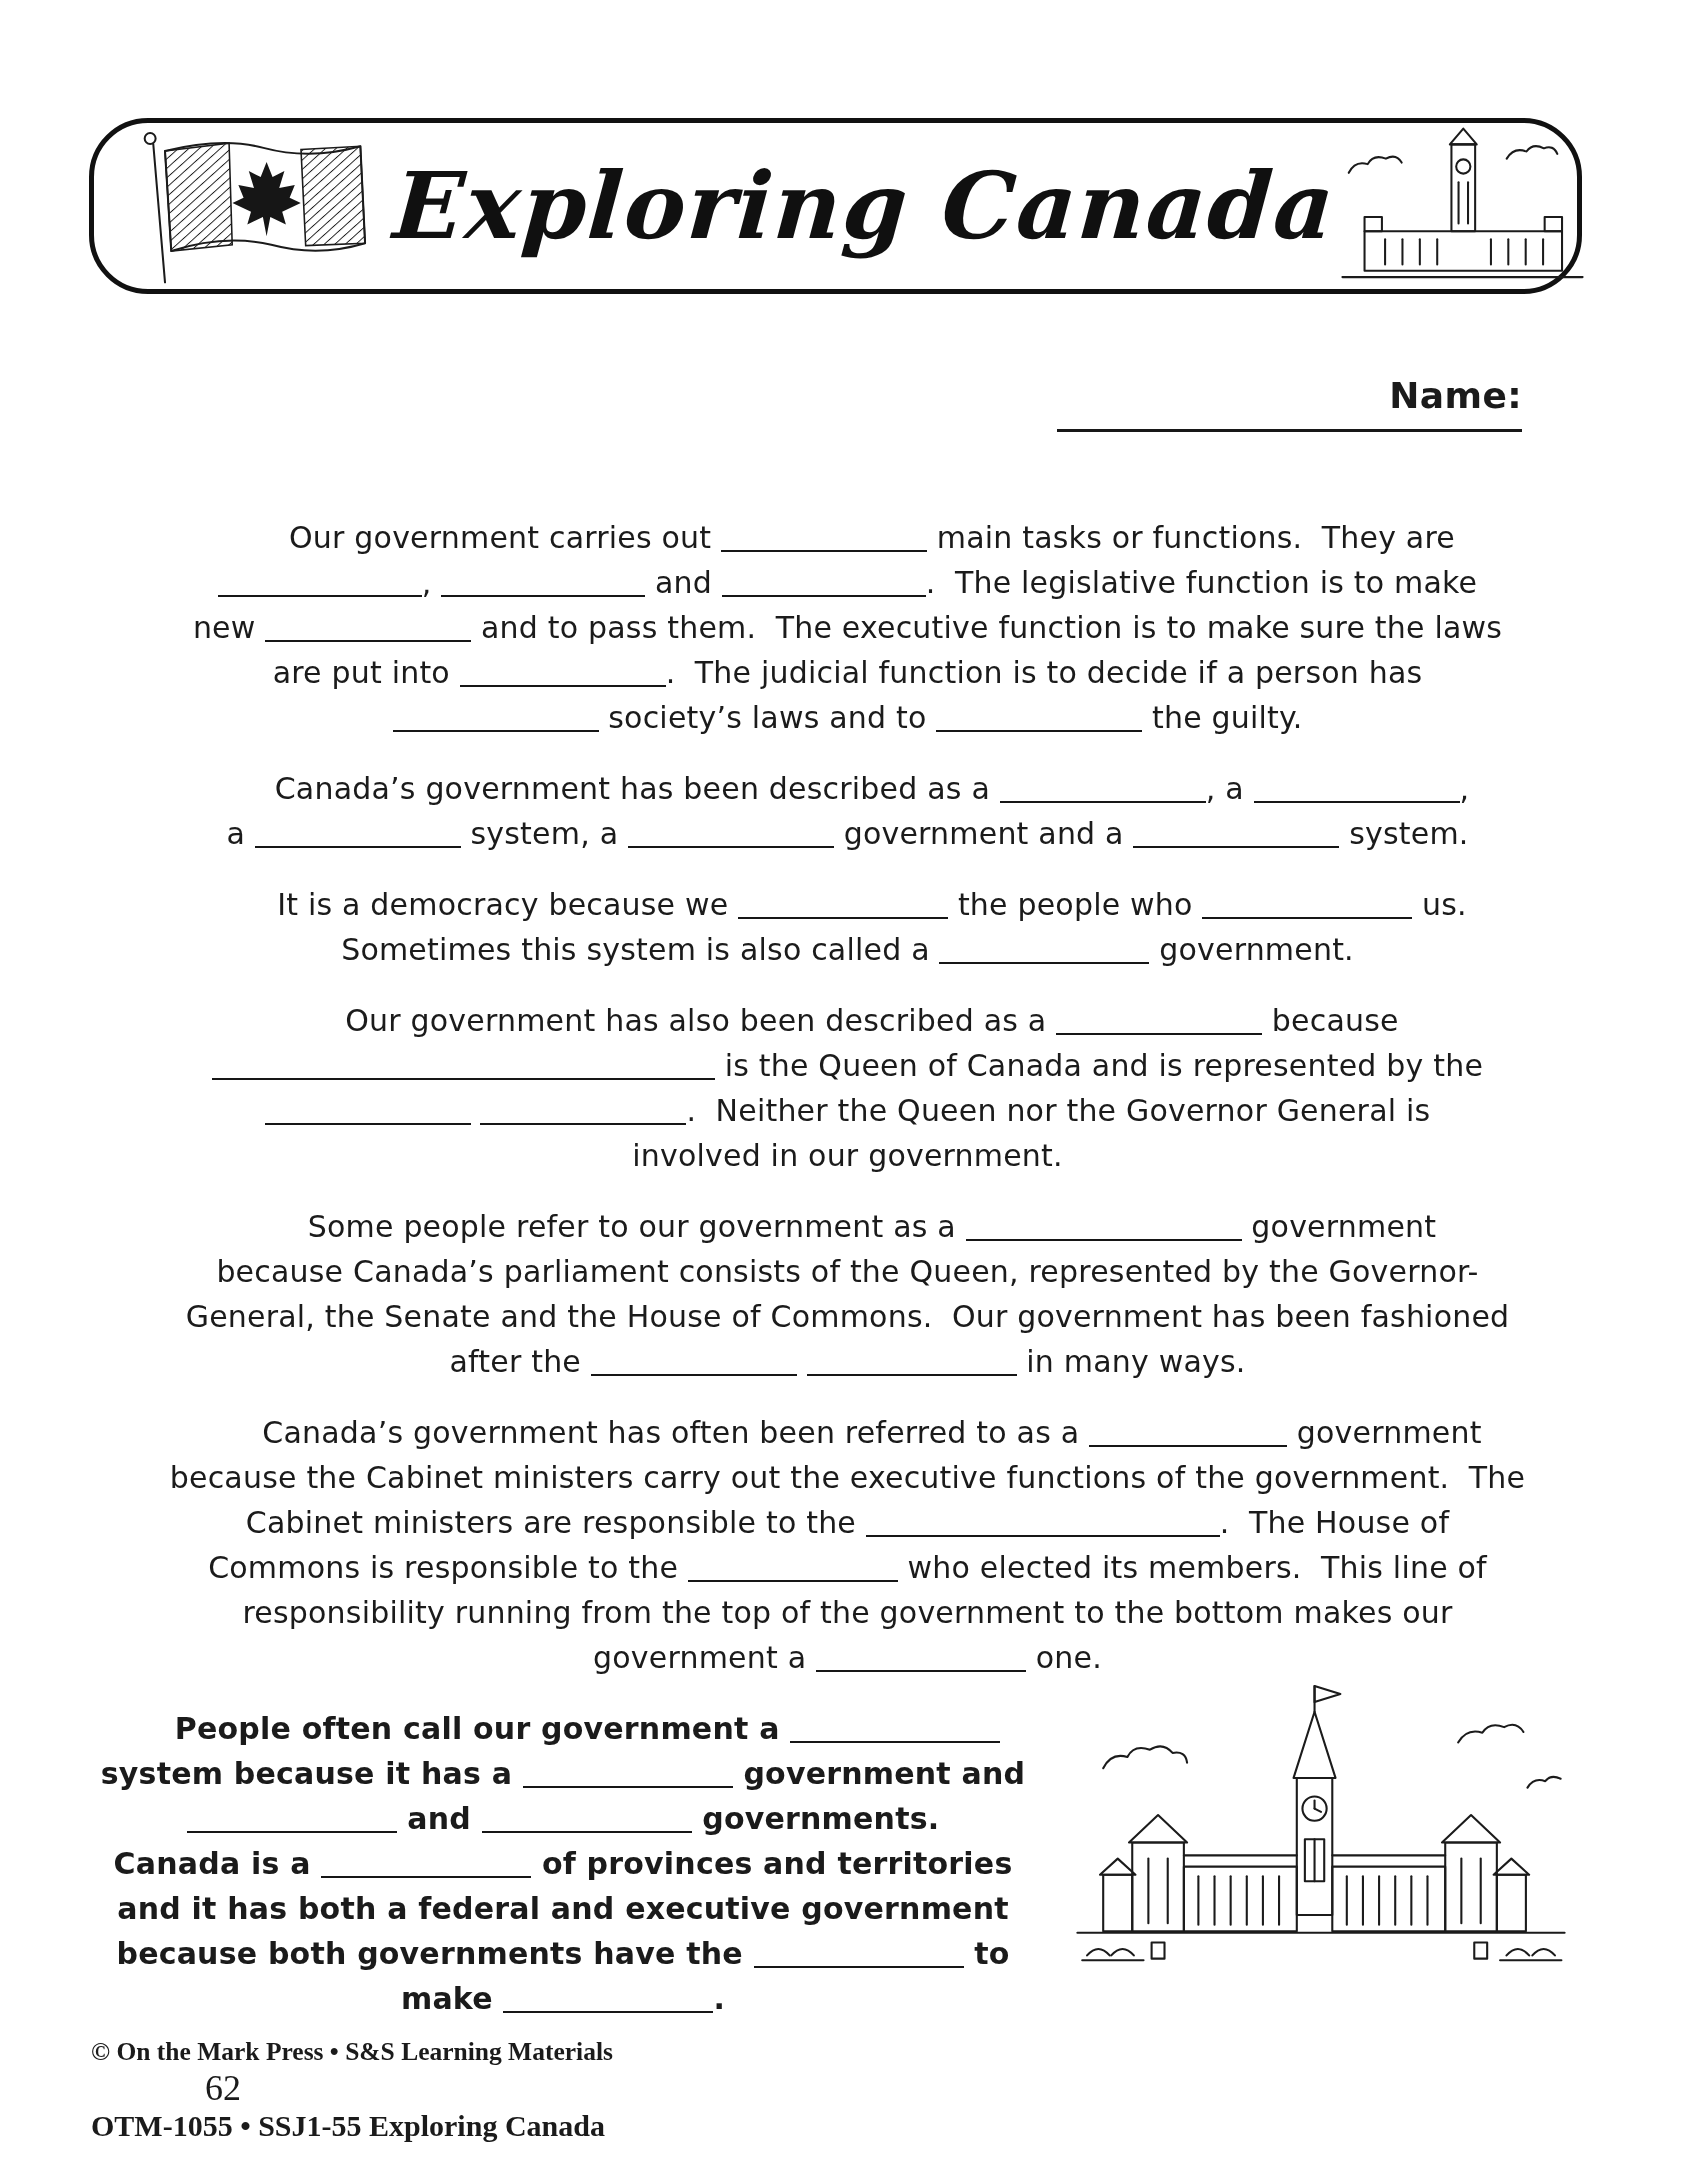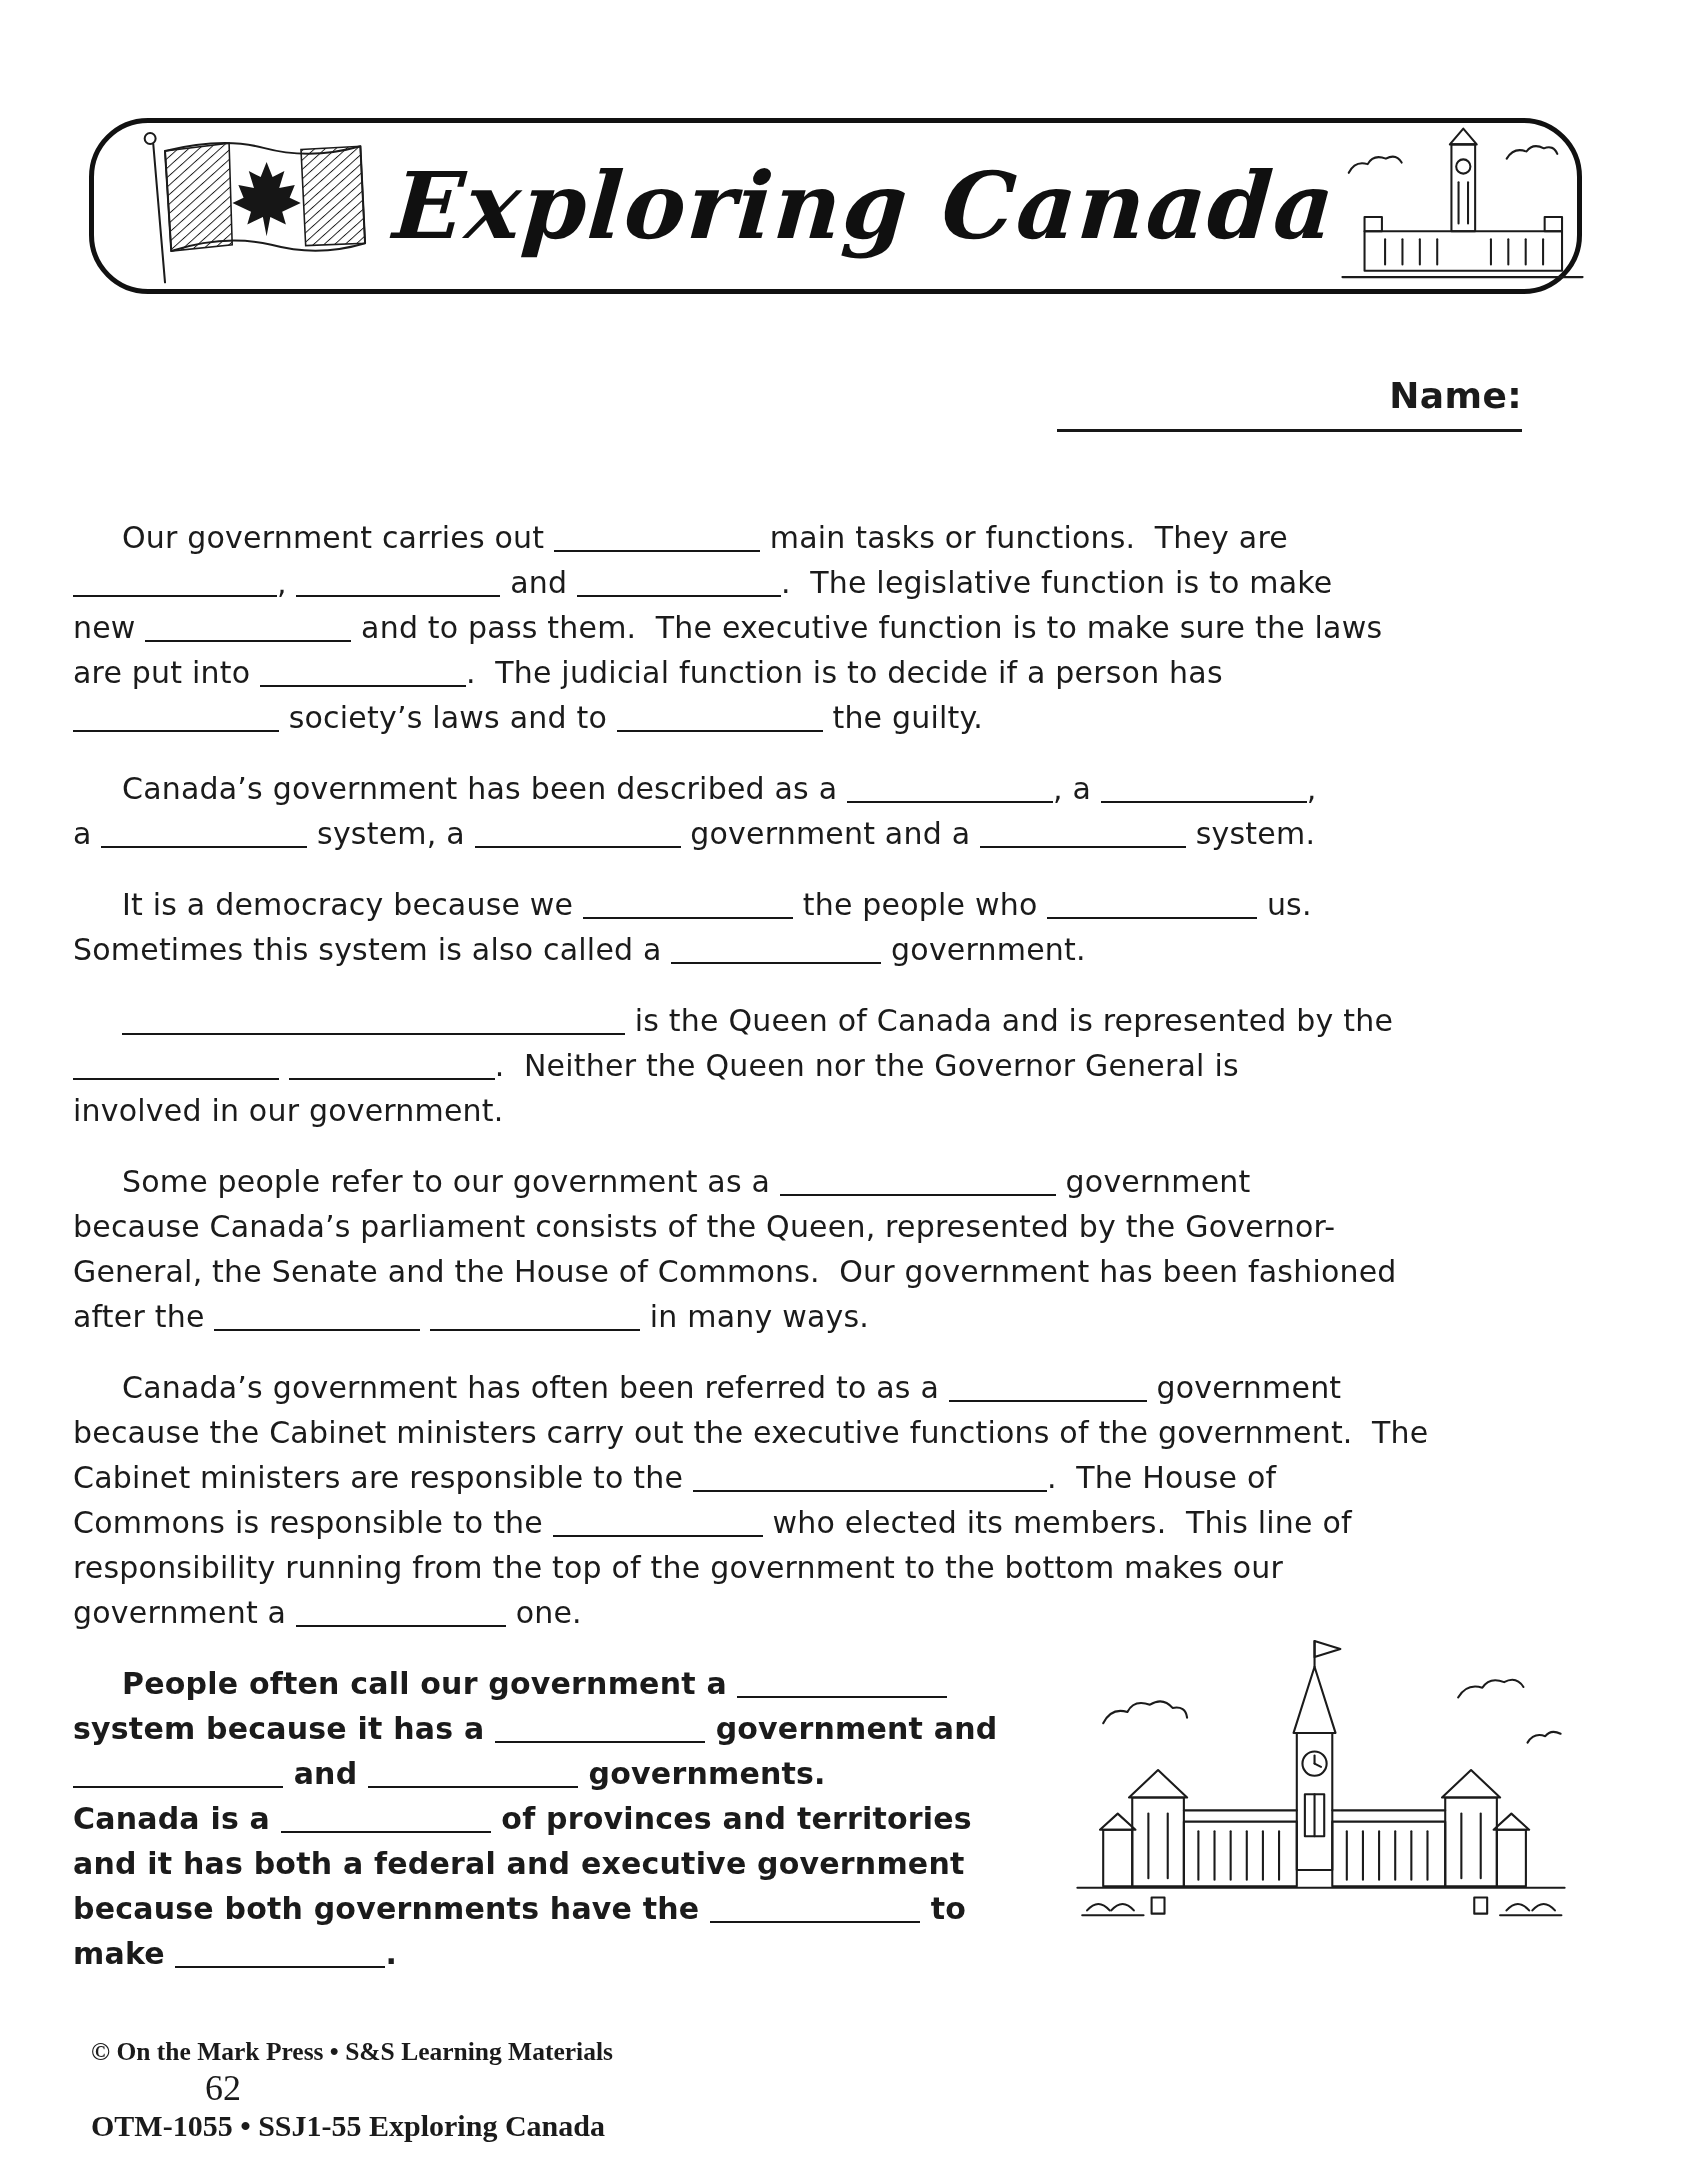--- a/index.html
+++ b/index.html
@@ -14,21 +14,21 @@
           letter-spacing:1.6px;transform:skewX(-4deg);white-space:nowrap;}
   .banner svg{flex:0 0 auto;}
   
   .name-row{position:absolute;top:375px;right:165px;display:flex;align-items:flex-end;flex-direction:column;}
   .name-label{font-weight:bold;font-size:36px;letter-spacing:0.4px;}
   .name-line{display:inline-block;width:465px;border-bottom:3.3px solid #181818;margin-left:18px;margin-bottom:1.6px;height:1em;}
   
   .page-title{position:absolute;top:449px;left:0;width:100%;text-align:center;
           font-size:39px;font-weight:bold;letter-spacing:0.4px;margin:0;}
   
-  .content{position:absolute;left:73px;top:515px;width:1549px;}
+  .content{position:absolute;left:73px;top:515px;width:1549px;text-align:center;}
   .para{margin:0 0 26px 0;}
   .para .line{white-space:pre;font-size:30px;line-height:45px;letter-spacing:0.2px;}
   .para .line:first-child{padding-left:49px;}
   .blank{display:inline-block;height:0.85em;border-bottom:2.5px solid #161616;margin-bottom:-4.1px;}
   
   .last-row{display:flex;align-items:flex-start;font-weight:bold;}
   .last-row .para-col{flex:0 0 auto;width:980px;}
   .last-row svg{margin-top:-41px;}
   
   .footer{position:absolute;left:91px;top:2037px;width:1506px;display:flex;
@@ -101,20 +101,21 @@
         </div>
         <div class="para">
           <div class="line"><span class="txt">Canada’s government has been described as a </span><span class="blank" style="width: 206px;"></span><span class="txt">, a </span><span class="blank" style="width: 206px;"></span><span class="txt">,</span></div>
           <div class="line"><span class="txt">a </span><span class="blank" style="width: 206px;"></span><span class="txt"> system, a </span><span class="blank" style="width: 206px;"></span><span class="txt"> government and a </span><span class="blank" style="width: 206px;"></span><span class="txt"> system.</span></div>
         </div>
         <div class="para">
           <div class="line"><span class="txt">It is a democracy because we </span><span class="blank" style="width: 210px;"></span><span class="txt"> the people who </span><span class="blank" style="width: 210px;"></span><span class="txt"> us.</span></div>
           <div class="line"><span class="txt">Sometimes this system is also called a </span><span class="blank" style="width: 210px;"></span><span class="txt"> government.</span></div>
         </div>
         <div class="para">
+          <div class="line"><span class="txt">Our government has also been described as a </span><span class="blank" style="width: 206px;"></span><span class="txt"> because</span></div>
           <div class="line"><span class="blank" style="width: 503px;"></span><span class="txt"> is the Queen of Canada and is represented by the</span></div>
           <div class="line"><span class="blank" style="width: 206px;"></span><span class="txt"> </span><span class="blank" style="width: 206px;"></span><span class="txt">.  Neither the Queen nor the Governor General is</span></div>
           <div class="line"><span class="txt">involved in our government.</span></div>
         </div>
         <div class="para">
           <div class="line"><span class="txt">Some people refer to our government as a </span><span class="blank" style="width: 276px;"></span><span class="txt"> government</span></div>
           <div class="line"><span class="txt">because Canada’s parliament consists of the Queen, represented by the Governor-</span></div>
           <div class="line"><span class="txt">General, the Senate and the House of Commons.  Our government has been fashioned</span></div>
           <div class="line"><span class="txt">after the </span><span class="blank" style="width: 206px;"></span><span class="txt"> </span><span class="blank" style="width: 210px;"></span><span class="txt"> in many ways.</span></div>
         </div>

